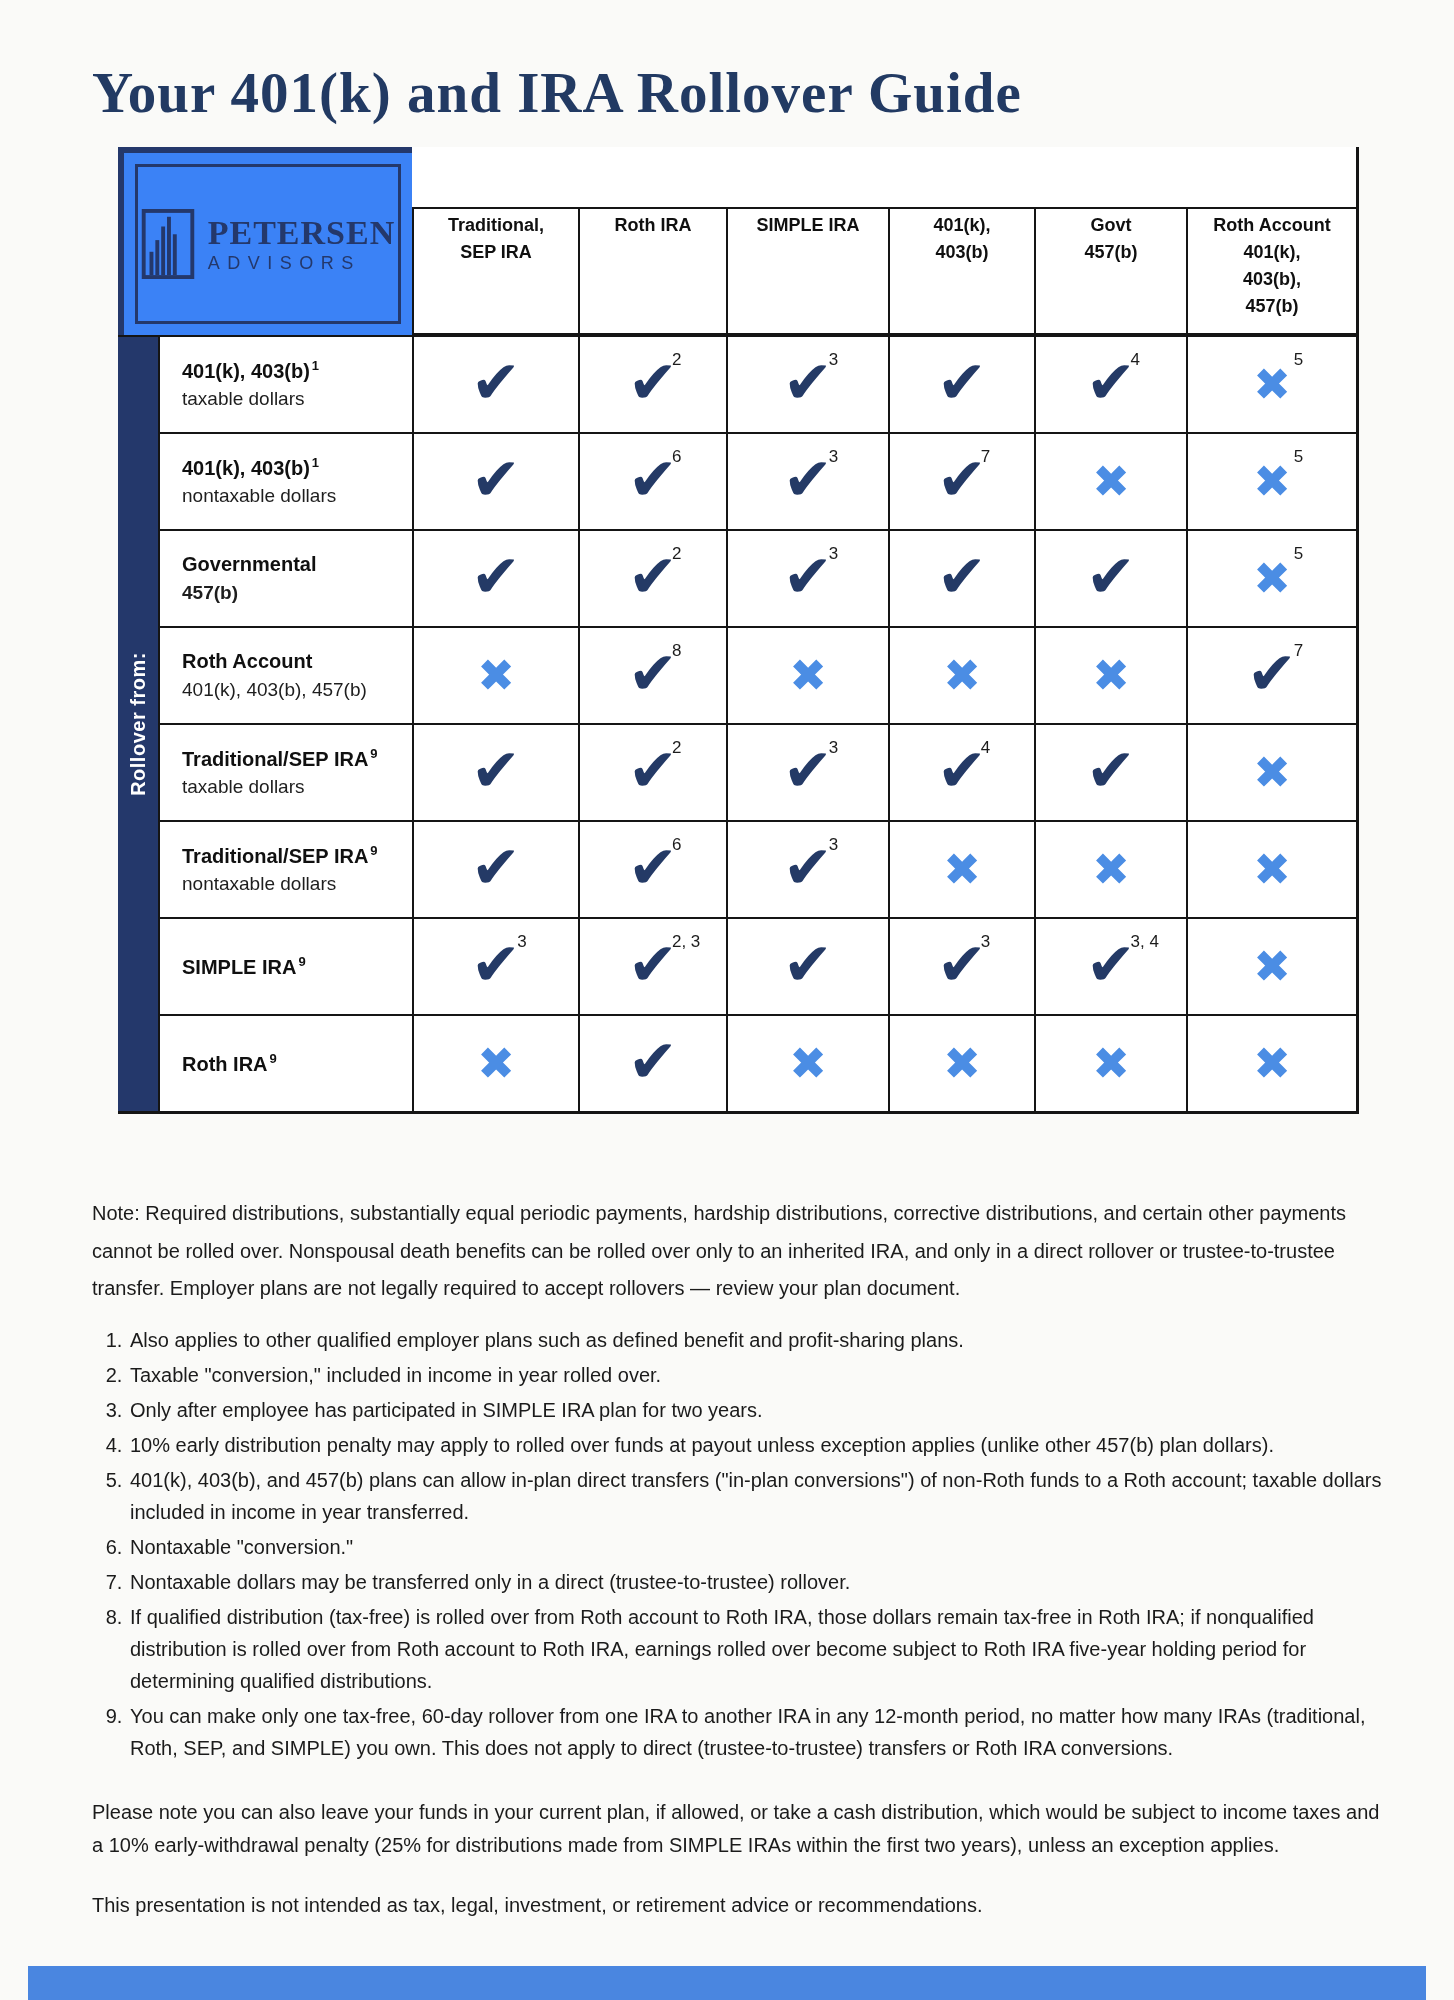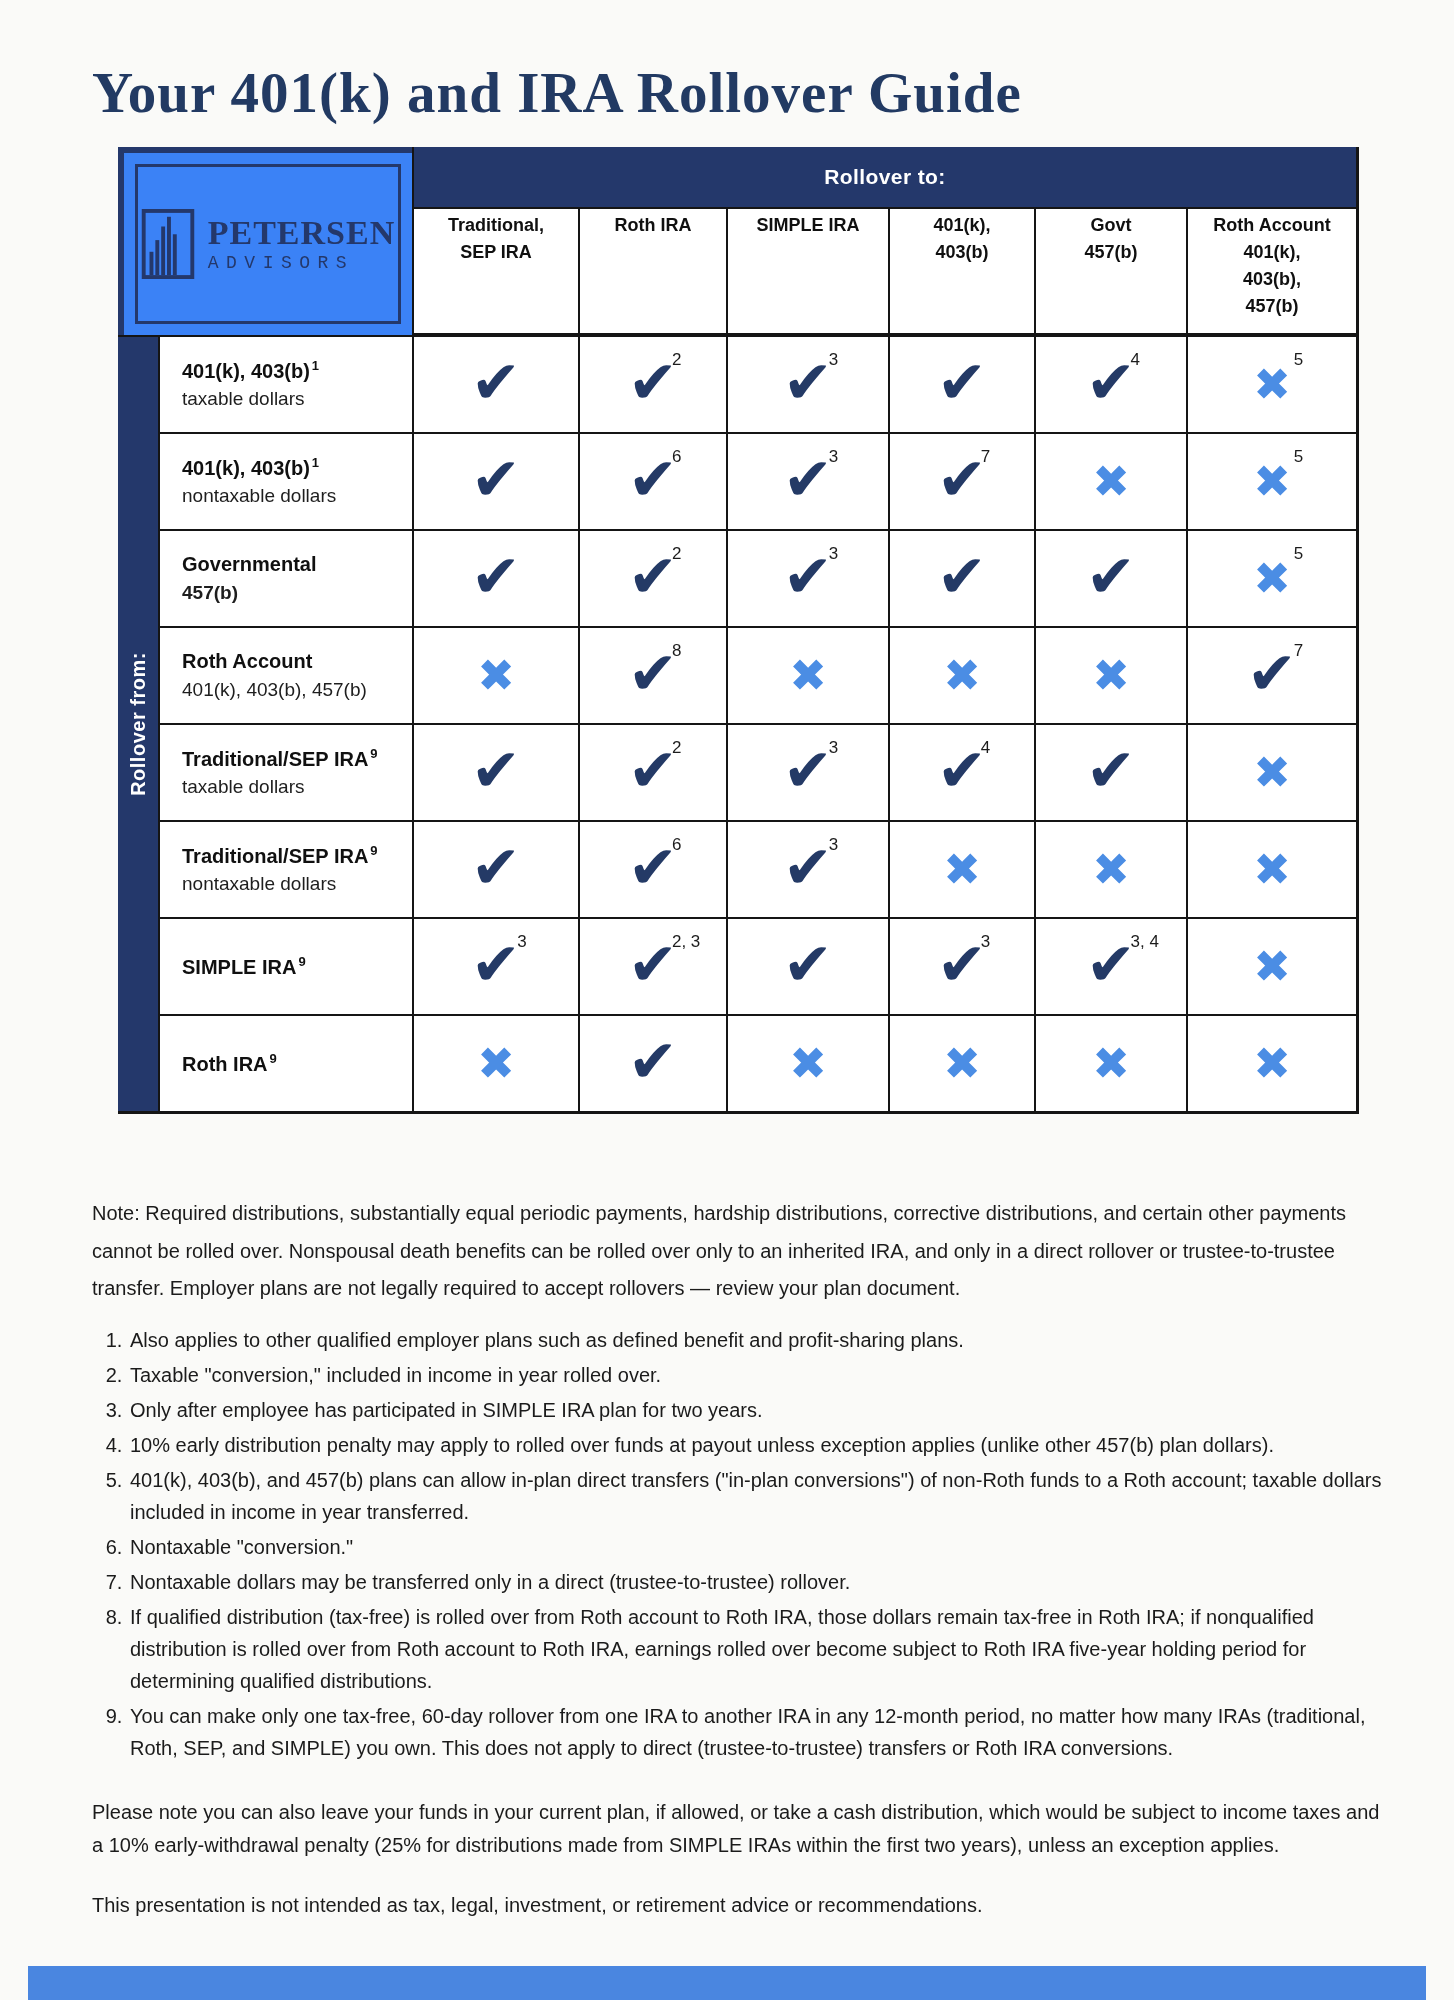--- a/index.html
+++ b/index.html
@@ -37,21 +37,21 @@
   .logo-cell{
     grid-area:1/1/3/3;background:#3b82f6;padding:11px;
     border-top:6px solid var(--navy);border-left:6px solid var(--navy);
   }
   .logo-box{
     width:100%;height:100%;border:3px solid var(--navy);
     display:flex;align-items:center;justify-content:center;gap:13px;
   }
   .logo-text{display:flex;flex-direction:column;align-items:flex-start;}
   .brand{font-family:"Liberation Serif",serif;font-weight:bold;font-size:34px;color:var(--navy);letter-spacing:1px;line-height:1;}
-  .brand-sub{font-family:Liberation Mono, monospace;font-size:18px;color:var(--navy);letter-spacing:7.5px;margin-top:4px;line-height:1;text-align:right;}
+  .brand-sub{font-family:Liberation Sans, sans-serif;font-size:18px;color:var(--navy);letter-spacing:7.5px;margin-top:4px;line-height:1;text-align:right;}
   .hdr-cell{
     padding-top:3px;text-align:center;font-weight:bold;font-size:18px;
     line-height:1.5;color:#101010;white-space:pre-line;border-bottom:2px solid var(--grid);
   }
   .sidebar{grid-area:3/1/11/2;background:var(--navy);position:relative;border-top:2px solid var(--grid);}
   .sidebar-label{
     position:absolute;top:50%;left:50%;
     transform:translate(-50%,-50%) rotate(-90deg);
     color:#fff;font-weight:bold;font-size:20px;letter-spacing:.5px;white-space:nowrap;
   }
@@ -98,21 +98,20 @@
         <rect x="26" y="8" width="4" height="60" fill="#24386b"></rect>
         <rect x="32" y="26" width="4" height="42" fill="#24386b"></rect>
       </svg>
       <div class="logo-text">
         <span class="brand">PETERSEN</span>
         <span class="brand-sub">ADVISORS</span>
       </div>
     </div>
   </div>
 
-  <div class="to-bar">Rollover to:</div>
 
   <div class="gcell hdr-cell" style="grid-area:2/3/3/4">Traditional,
 SEP IRA</div>
   <div class="gcell hdr-cell" style="grid-area:2/4/3/5">Roth IRA</div>
   <div class="gcell hdr-cell" style="grid-area:2/5/3/6">SIMPLE IRA</div>
   <div class="gcell hdr-cell" style="grid-area:2/6/3/7">401(k),
 403(b)</div>
   <div class="gcell hdr-cell" style="grid-area:2/7/3/8">Govt
 457(b)</div>
   <div class="gcell hdr-cell" style="grid-area:2/8/3/9">Roth Account

